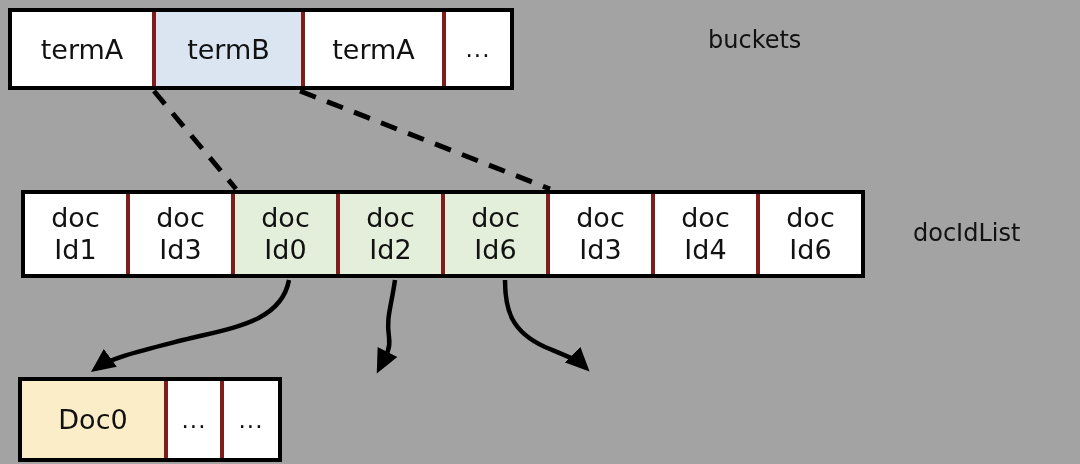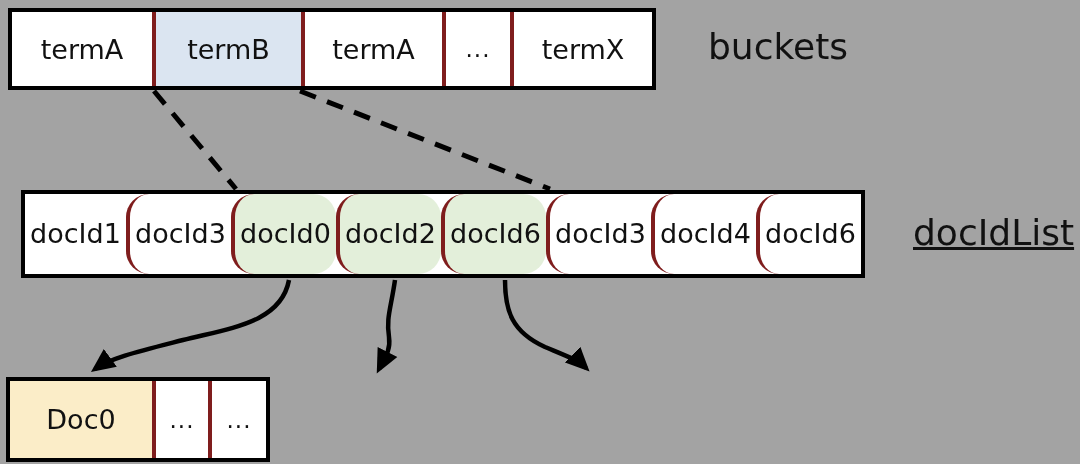--- a/index.html
+++ b/index.html
@@ -21,28 +21,28 @@
   }
   .cell {
     display: flex;
     align-items: center;
     justify-content: center;
     font-size: 27px;
     background: #ffffff;
     box-sizing: content-box;
   }
   .cell + .cell { border-left: 4px solid #7f1d1d; }
-  .stack { flex-direction: row; line-height: 1.18; text-align: left; border-radius: 23px; }
+  .stack { flex-direction: column; line-height: 1.18; text-align: left; }
   .dots { font-size: 23px; letter-spacing: 1px; }
   .hl-blue   { background: #dbe5f1; }
   .hl-green  { background: #e3efda; }
   .hl-yellow { background: #fbedc8; }
   .row-label {
     position: absolute;
-    font-size: 36px;
+    font-size: 24px;
     white-space: nowrap;
     text-align: center;
   }
   svg.connectors {
     position: absolute;
     left: 0; top: 0;
     width: 1080px; height: 464px;
     pointer-events: none;
   }
 </style>
@@ -62,21 +62,20 @@
     <path d="M289,280 C281,323 230,328 183,340 C140,351 110,358 95,369" fill="none" stroke="#000000" stroke-width="4.5" marker-end="url(#ah)"></path>
     <path d="M395,280 C391,308 386,318 389,337 C391,351 384,359 379,369" fill="none" stroke="#000000" stroke-width="4.5" marker-end="url(#ah)"></path>
     <path d="M505,280 C505,311 512,332 545,347 C569,357 578,360 586,368" fill="none" stroke="#000000" stroke-width="4.5" marker-end="url(#ah)"></path>
   </svg>
 
   <div class="row" style="left:8px; top:8px; height:82px;">
     <div class="cell" style="width:140px">termA</div>
     <div class="cell hl-blue" style="width:145px">termB</div>
     <div class="cell" style="width:137px">termA</div>
     <div class="cell dots" style="width:64px">...</div>
-    <div class="cell" style="width:138px">termX</div>
   </div>
   <div class="row-label" style="left:708px; top:26px;">buckets</div>
 
   <div class="row" style="left:21px; top:190px; height:88px;">
     <div class="cell stack" style="width:101px">
       <span>doc</span>
       <span>Id1</span>
     </div>
     <div class="cell stack" style="width:101px">
       <span>doc</span>
@@ -100,21 +99,21 @@
     </div>
     <div class="cell stack" style="width:101px">
       <span>doc</span>
       <span>Id4</span>
     </div>
     <div class="cell stack" style="width:101px">
       <span>doc</span>
       <span>Id6</span>
     </div>
   </div>
-  <div class="row-label" style="left:913px; top:212px;text-decoration:underline;">docIdList</div>
+  <div class="row-label" style="left:913px; top:219px;">docIdList</div>
 
-  <div class="row" style="left:6px; top:377px; height:85px;">
+  <div class="row" style="left:18px; top:377px; height:85px;">
     <div class="cell hl-yellow" style="width:142px">Doc0</div>
     <div class="cell dots" style="width:52px">...</div>
     <div class="cell dots" style="width:54px">...</div>
   </div>
 
 </div>
 
 </body></html>

